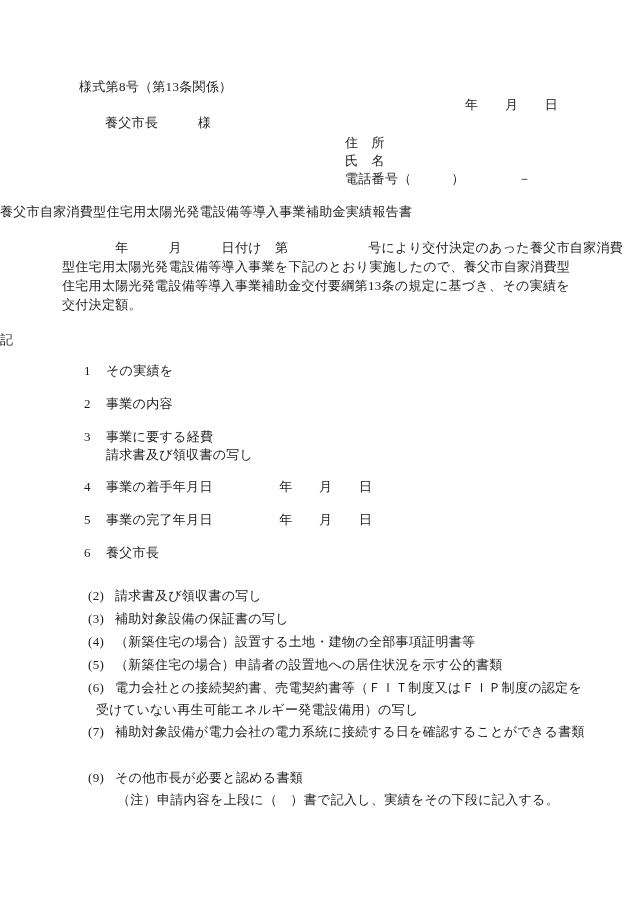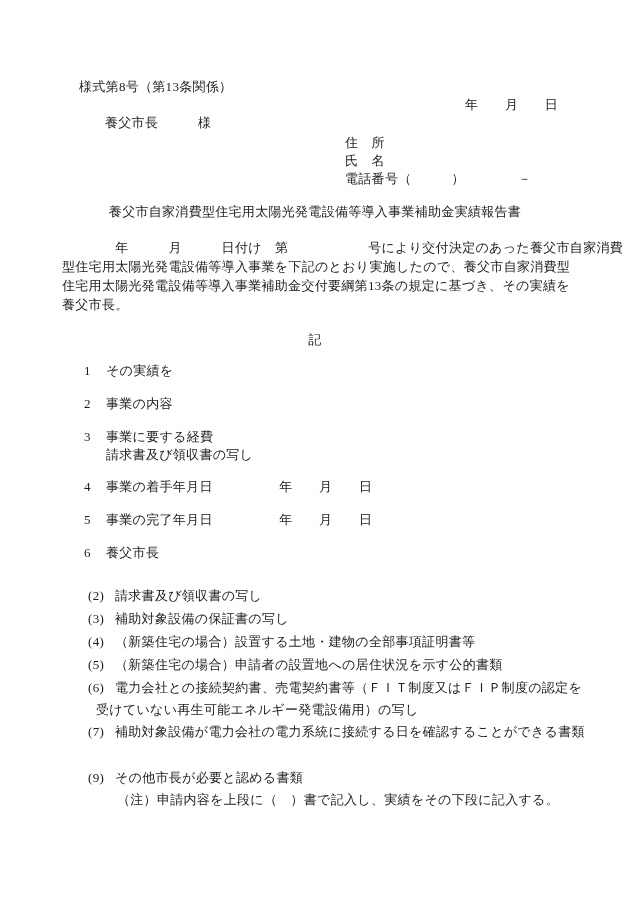--- a/index.html
+++ b/index.html
@@ -20,21 +20,20 @@
     border-radius: 21px;
   }
   .line {
     position: absolute;
     white-space: pre;
     line-height: 15px;
   }
   .center {
     left: 0;
     width: 630px;
-    text-align: center;
     white-space: pre;
   }
   .num {
     display: inline-block;
     width: 22px;
   }
   .anum {
     display: inline-block;
     width: 27px;
   }
@@ -52,21 +51,21 @@
 
   <div class="line" style="left:345px; top:135px">住　所</div>
   <div class="line" style="left:345px; top:153px">氏　名</div>
   <div class="line" style="left:345px; top:171px">電話番号（　　　）　　　　－</div>
 
   <div class="line center" style="top:204px">養父市自家消費型住宅用太陽光発電設備等導入事業補助金実績報告書</div>
 
   <div class="line" style="left:62px; top:259px">型住宅用太陽光発電設備等導入事業を下記のとおり実施したので、養父市自家消費型</div>
   <div class="line" style="left:62px; top:240px">　　　　年　　　月　　　日付け　第　　　　　　号により交付決定のあった養父市自家消費</div>
   <div class="line" style="left:62px; top:278px">住宅用太陽光発電設備等導入事業補助金交付要綱第13条の規定に基づき、その実績を</div>
-  <div class="line" style="left:62px; top:297px">養父市長。</div>
+  <div class="line" style="left:62px; top:297px">交付決定額。</div>
 
   <div class="line center" style="top:332px">記</div>
 
   <div class="line" style="left:84px; top:363px"><span class="num">1</span><span>その実績を</span></div>
 
   <div class="line" style="left:84px; top:396px"><span class="num">2</span><span>事業の内容</span></div>
 
   <div class="line" style="left:84px; top:429px"><span class="num">3</span><span>事業に要する経費</span></div>
   <div class="line" style="left:106px; top:447px">請求書及び領収書の写し</div>
 

